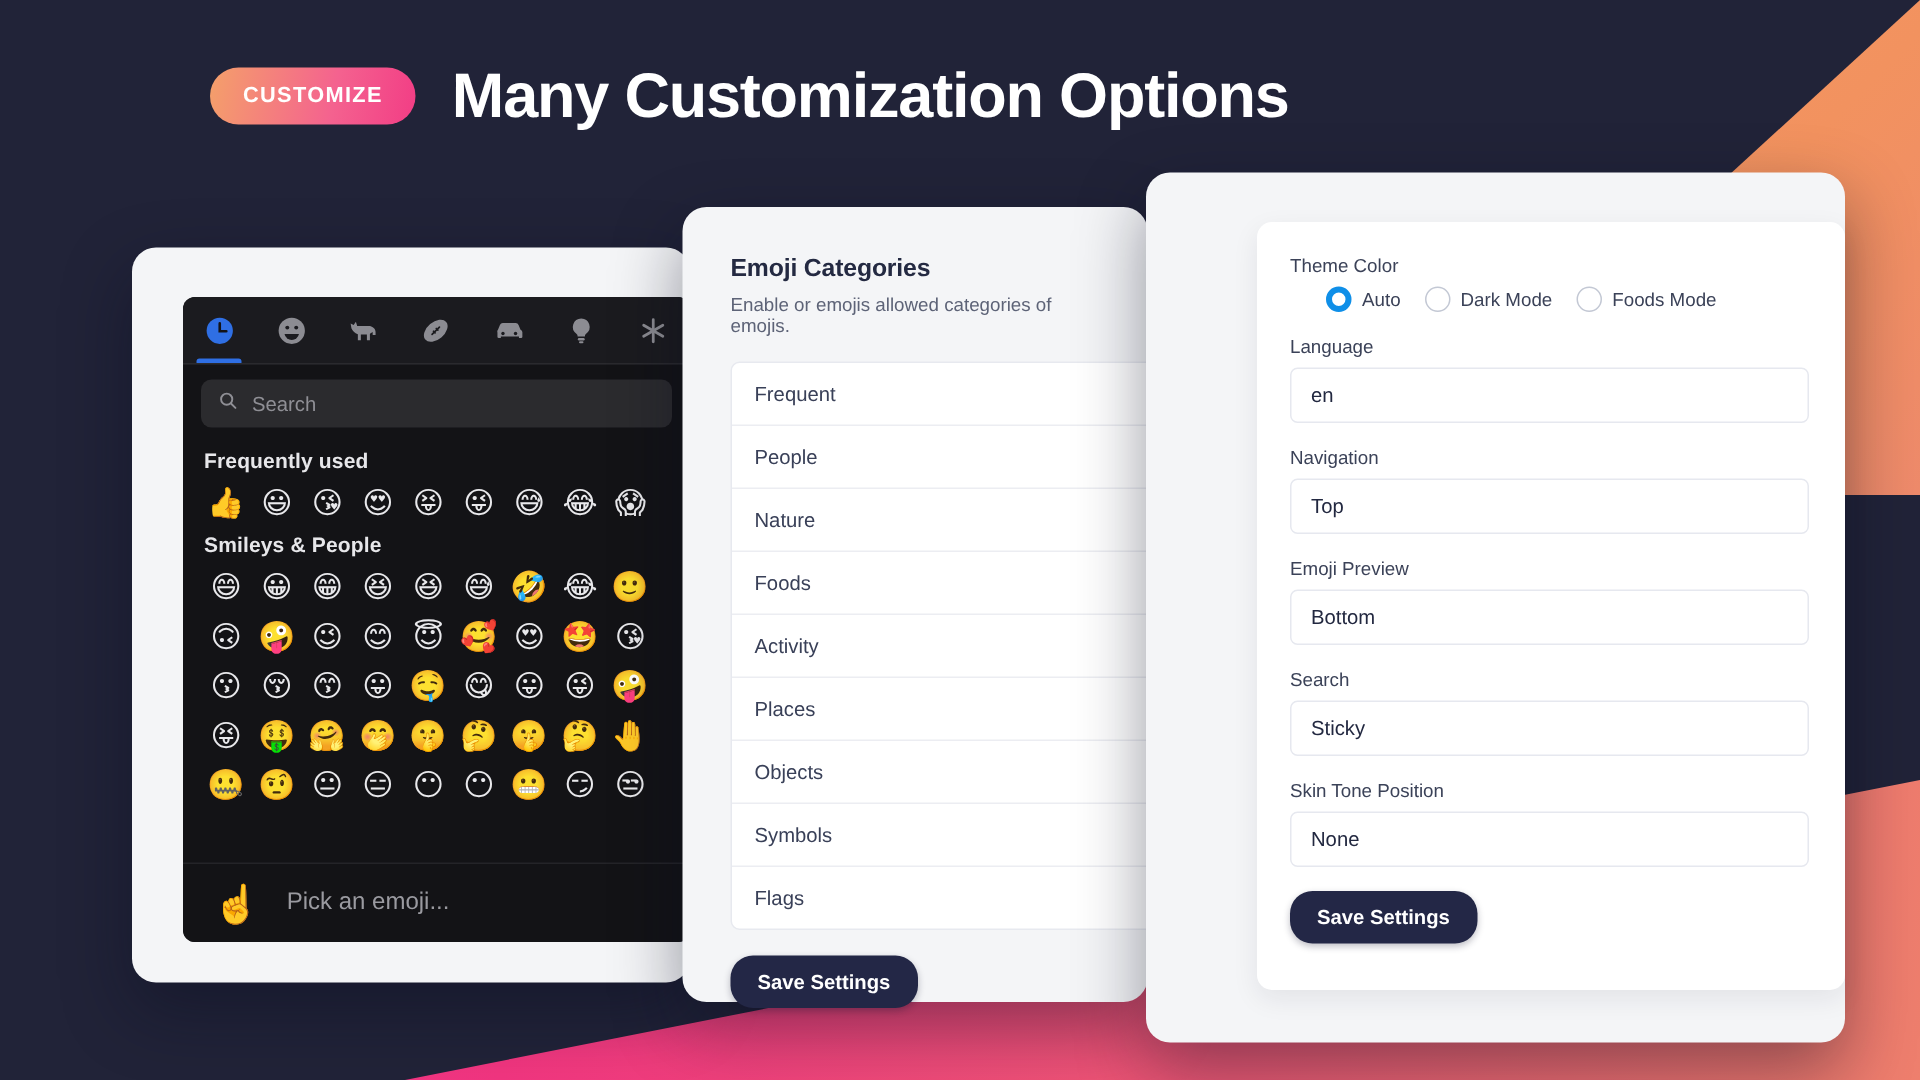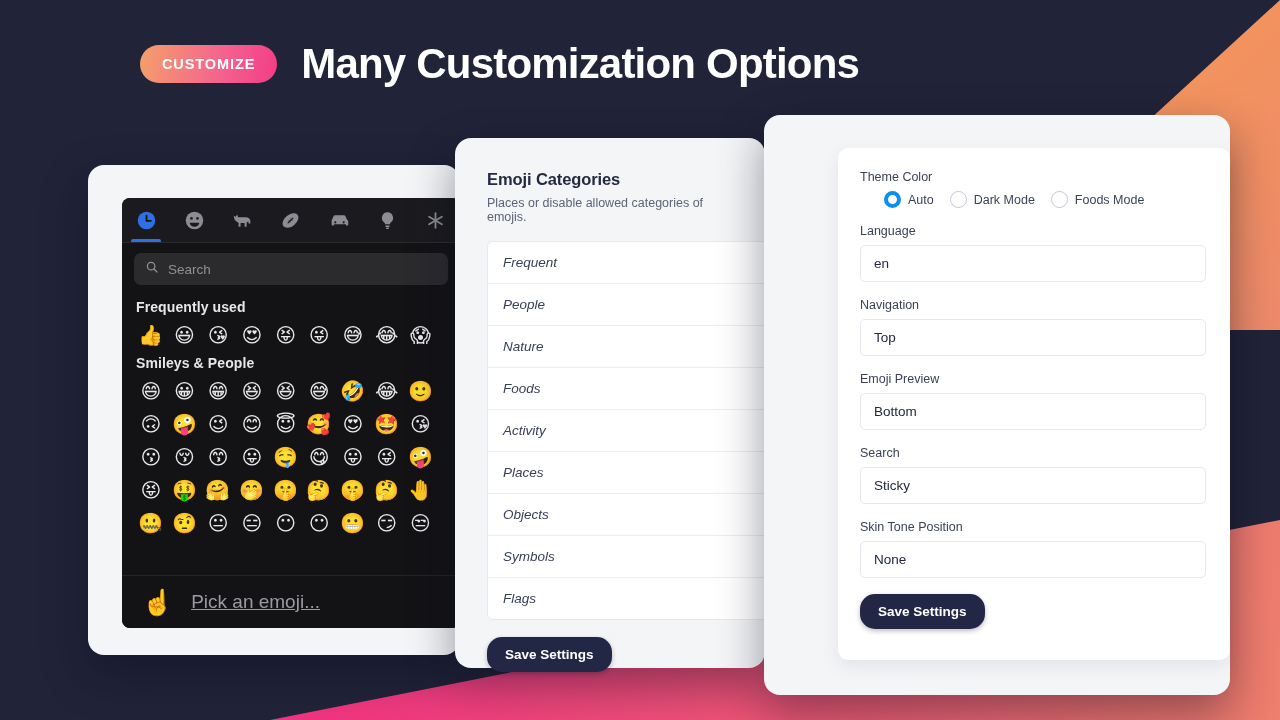--- a/index.html
+++ b/index.html
@@ -108,42 +108,41 @@
   }
   #picker-preview {
     position: absolute; left: 0; right: 0; bottom: 0;
     height: 52px;
     display: flex; align-items: center; gap: 18px;
     padding: 0 20px;
     background: #131316;
     border-top: 1px solid #242428;
   }
   #preview-emoji { font-size: 25px; font-family: "DejaVu Sans", sans-serif; }
-  #preview-text { color: #9a9aa0; font-size: 19px; text-decoration: underline; }
+  #preview-text { color: #9a9aa0; font-size: 16px; }
   #picker-scroller { height: 284px; overflow: hidden; }
 
   
   #cats-frame { left: 455px; top: 138px; width: 310px; height: 530px; }
   #cats-inner { padding: 32px 30px 0 32px; }
   .card-title { color: #242a42; font-size: 16.5px; font-weight: bold; letter-spacing: -0.1px; }
   .card-sub { color: #5d6377; font-size: 12.5px; margin-top: 7px; }
   #cats-list {
     margin-top: 17px;
     background: #ffffff;
     border: 1px solid #e7e9ef;
     border-radius: 6px;
     overflow: hidden;
     width: 290px;
   }
   .cat-row {
     height: 41px; display: flex; align-items: center;
     padding: 0 15px;
     color: #394058; font-size: 13.5px;
     border-bottom: 1px solid #ecedf2;
-    font-style: italic;
   }
   .cat-row:last-child { border-bottom: none; }
   .save-btn {
     display: inline-flex; align-items: center; justify-content: center;
     background: #232746; color: #ffffff;
     border: none; border-radius: 15px;
     font-family: "Liberation Sans", sans-serif;
     font-size: 13.5px; font-weight: bold;
     padding: 0 18px; height: 35px;
     cursor: pointer;
@@ -349,21 +348,21 @@
       <div id="picker-preview">
         <span id="preview-emoji">☝️</span>
         <span id="preview-text">Pick an emoji...</span>
       </div>
     </div>
   </div>
 
   <div class="frame" id="cats-frame">
     <div id="cats-inner">
       <div class="card-title">Emoji Categories</div>
-      <div class="card-sub">Places or disable allowed categories of emojis.</div>
+      <div class="card-sub">Enable or emojis allowed categories of emojis.</div>
       <div id="cats-list">
           <div class="cat-row">Frequent</div>
           <div class="cat-row">People</div>
           <div class="cat-row">Nature</div>
           <div class="cat-row">Foods</div>
           <div class="cat-row">Activity</div>
           <div class="cat-row">Places</div>
           <div class="cat-row">Objects</div>
           <div class="cat-row">Symbols</div>
           <div class="cat-row">Flags</div>

